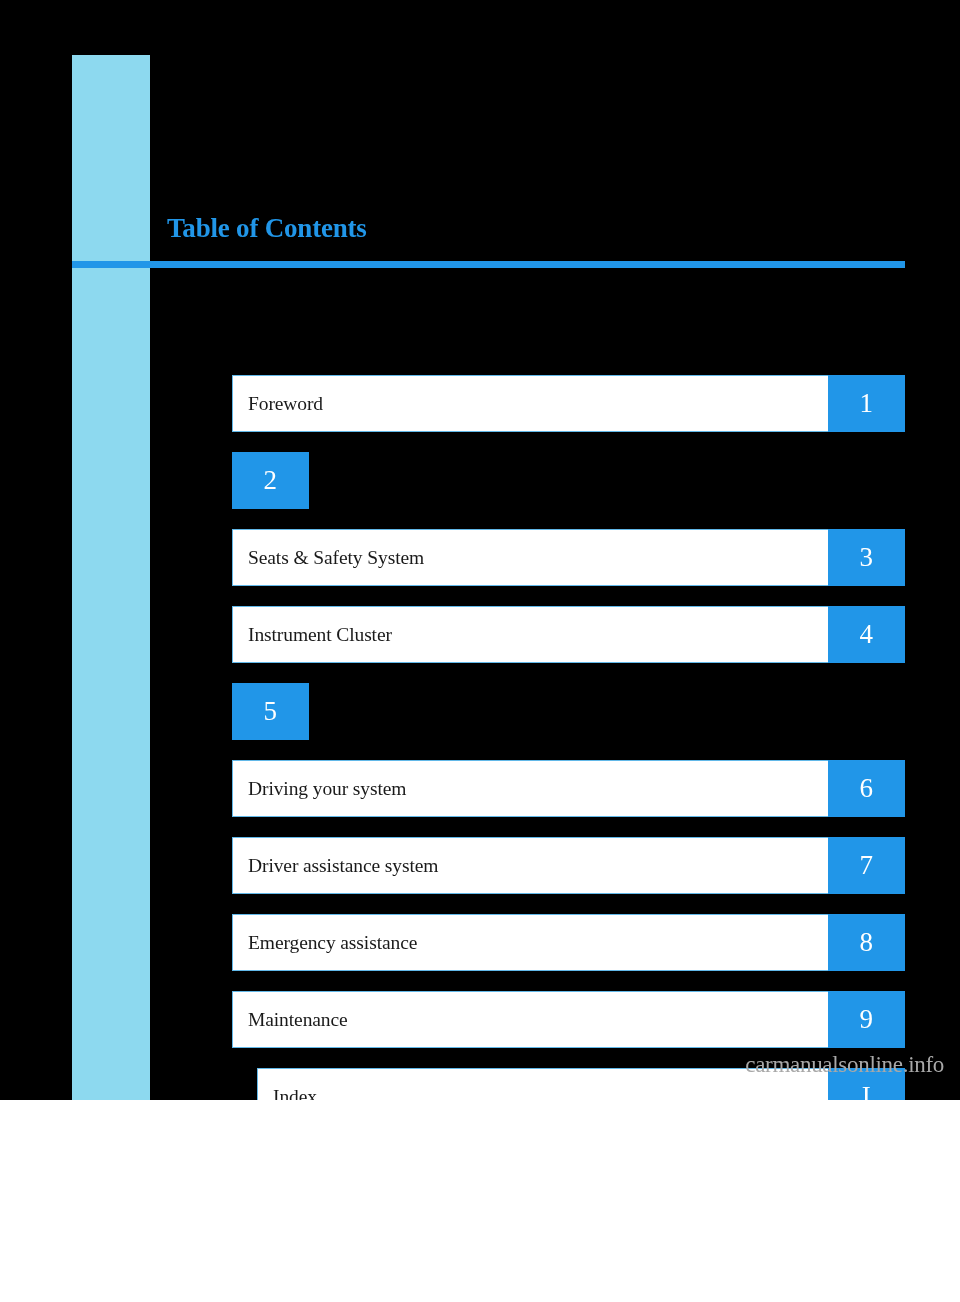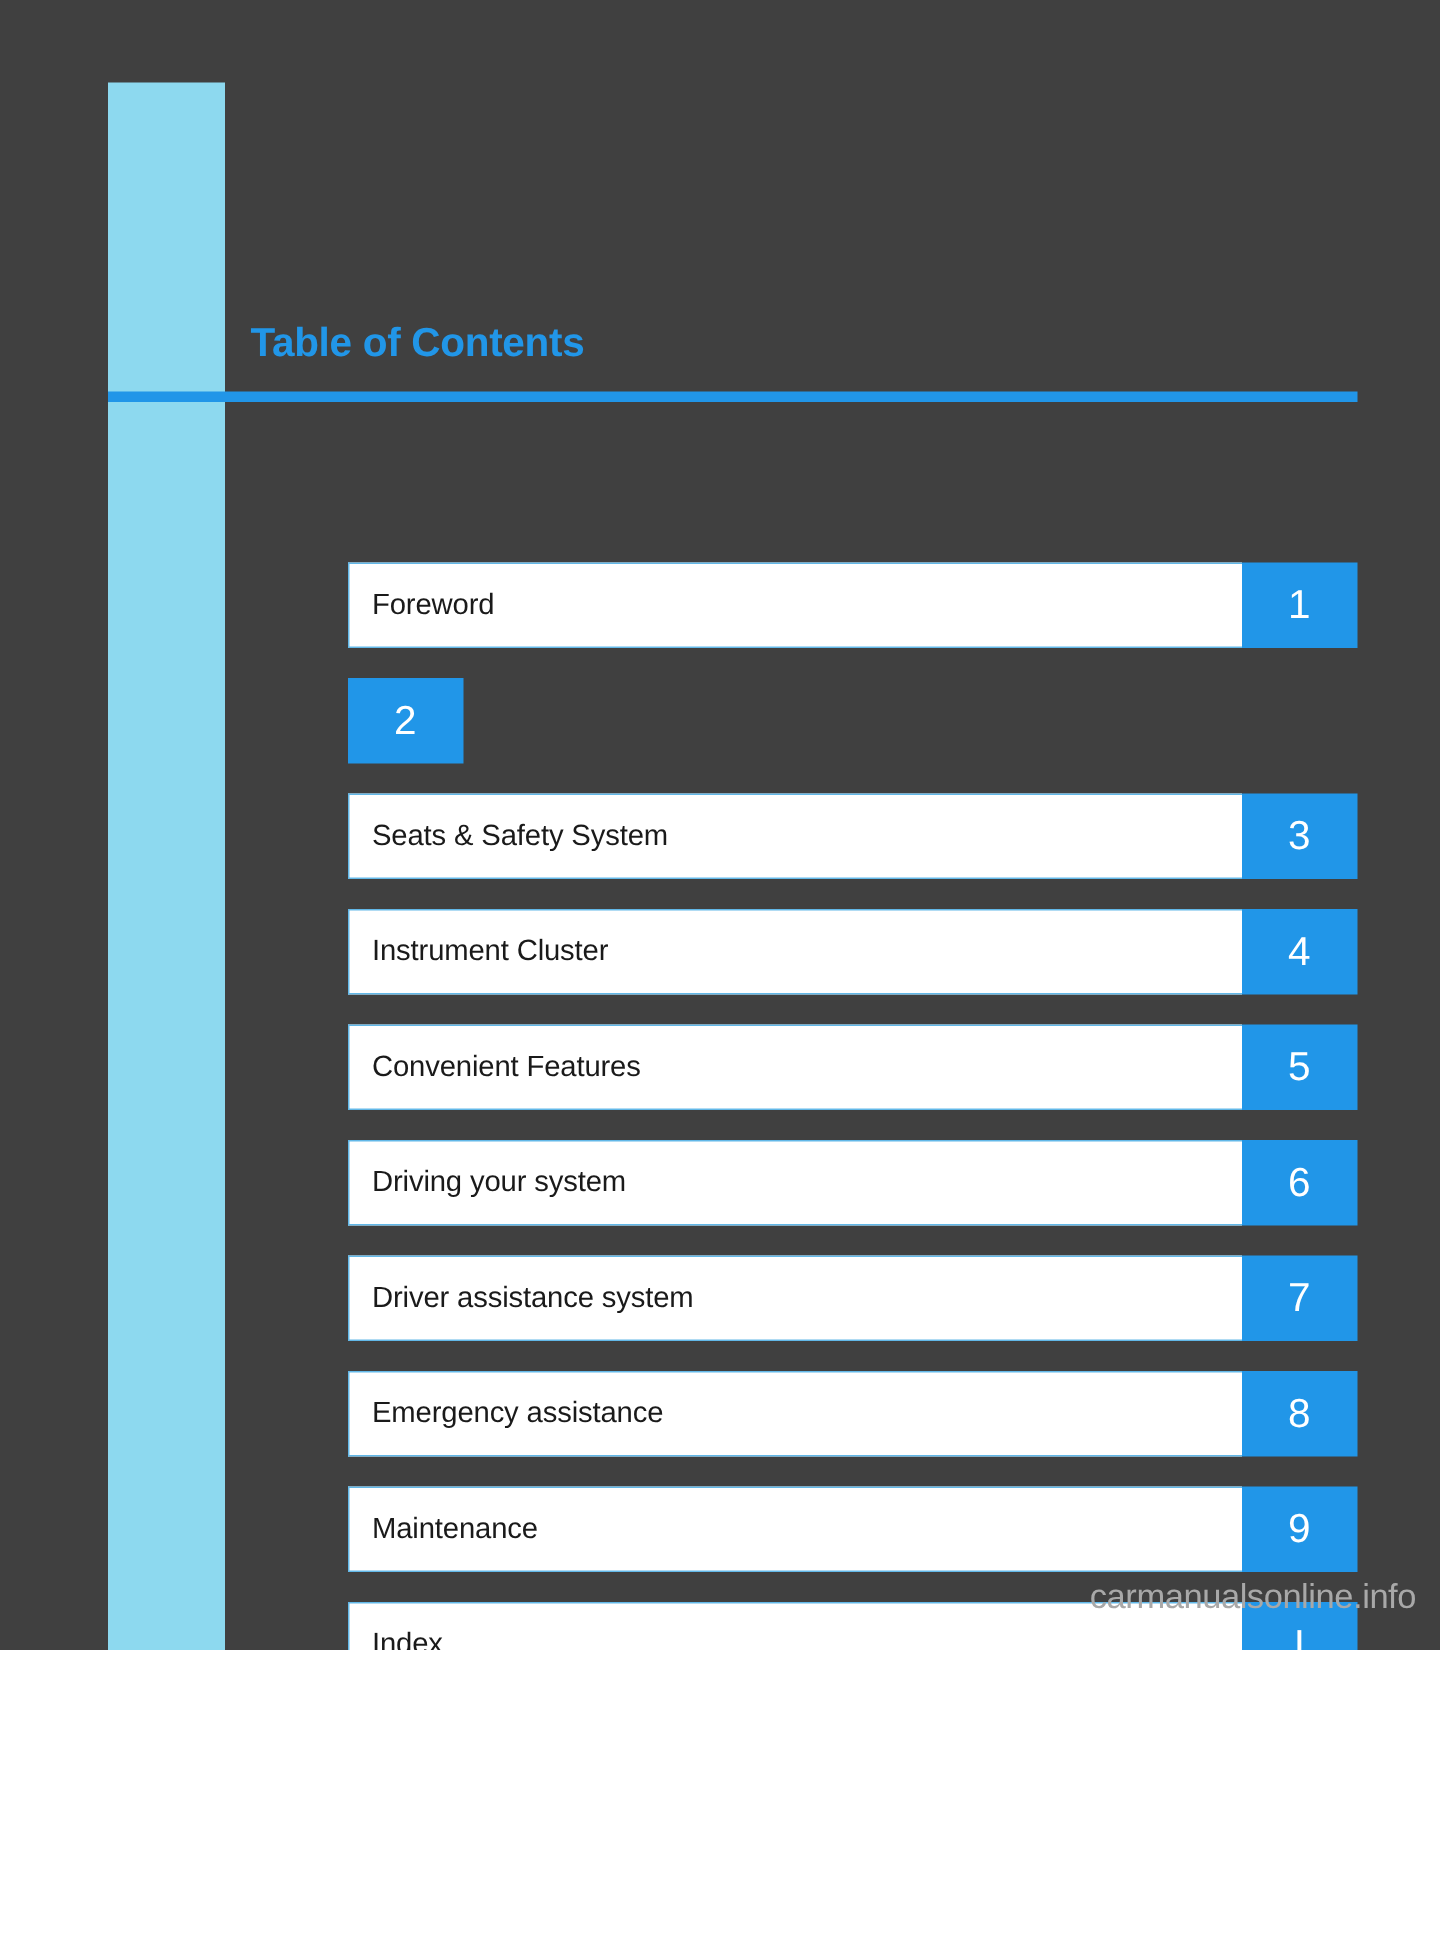--- a/index.html
+++ b/index.html
@@ -7,22 +7,23 @@
     padding: 0;
     background: #ffffff;
   }
   body {
     font-family: "Liberation Sans", sans-serif;
   }
   .page {
     position: relative;
     width: 960px;
     height: 1100px;
-    background: #404040;
+    background: #000000;
     overflow: hidden;
+    font-family: Liberation Serif, serif;
   }
 
   
   .side-band {
     position: absolute;
     left: 72px;
     top: 55px;
     width: 78px;
     height: 1191px;
     background: #8dd9ef;
@@ -59,20 +60,21 @@
   }
   .toc-row {
     position: relative;
     display: flex;
     align-items: stretch;
     height: 57px;
     margin-bottom: 20px;
   }
   .toc-row:last-child {
     margin-bottom: 0;
+    margin-left: 25px;
   }
   .toc-label-box {
     flex: 1 1 auto;
     border: 1.5px solid #62b8e8;
     border-right: none;
     background: #ffffff;
     display: flex;
     align-items: center;
     box-sizing: border-box;
   }
@@ -150,23 +152,20 @@
     <div class="toc-row">
       <div class="toc-label-box">
         <span class="toc-label">Instrument Cluster</span>
       </div>
       <div class="toc-tab">
         <span class="toc-tab-number">4</span>
       </div>
     </div>
 
     <div class="toc-row">
-      <div class="toc-label-box">
-        <span class="toc-label">Convenient Features</span>
-      </div>
       <div class="toc-tab">
         <span class="toc-tab-number">5</span>
       </div>
     </div>
 
     <div class="toc-row">
       <div class="toc-label-box">
         <span class="toc-label">Driving your system</span>
       </div>
       <div class="toc-tab">

